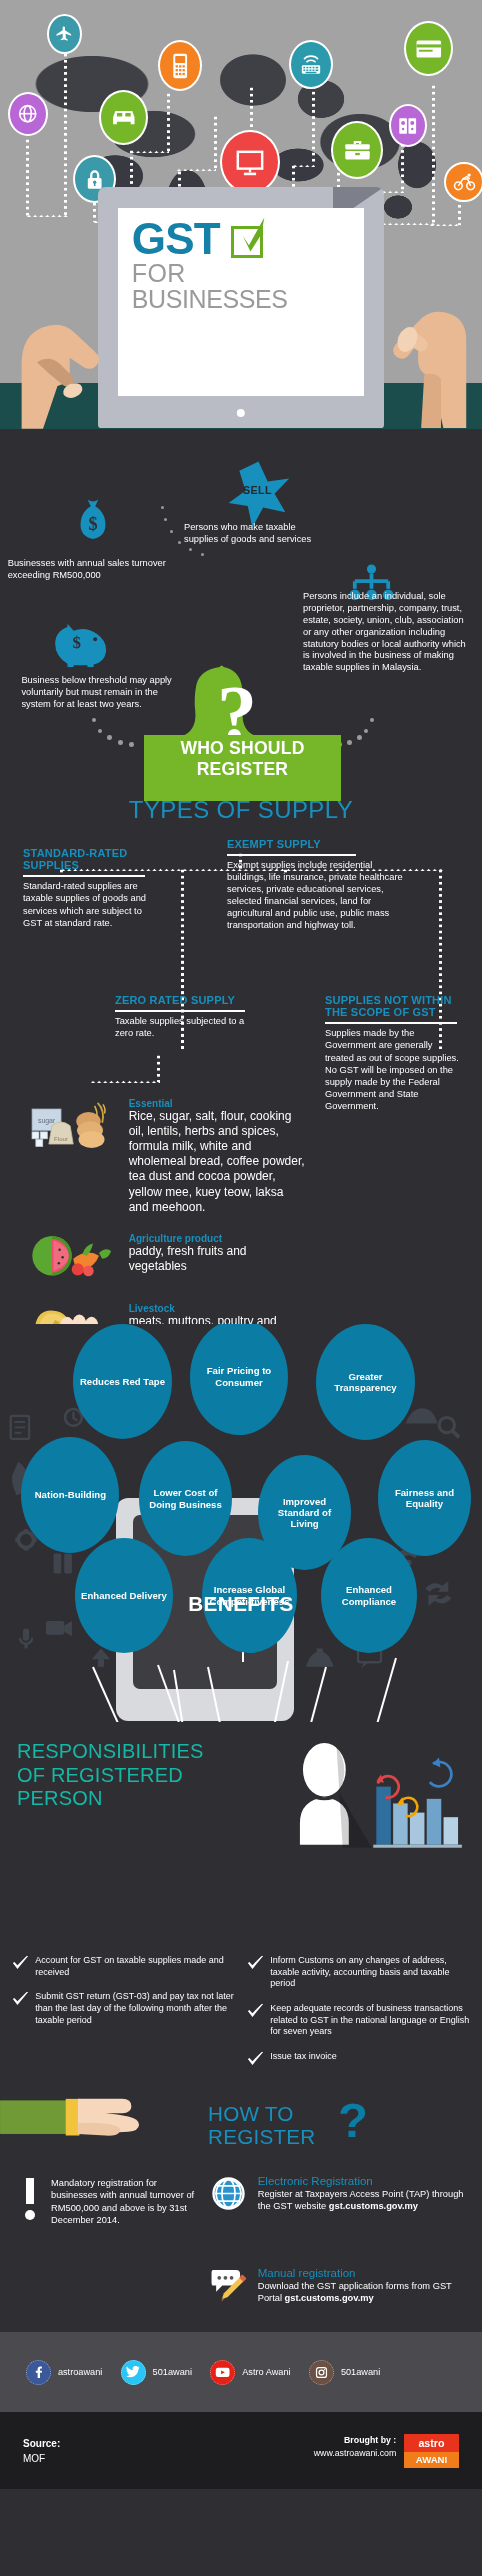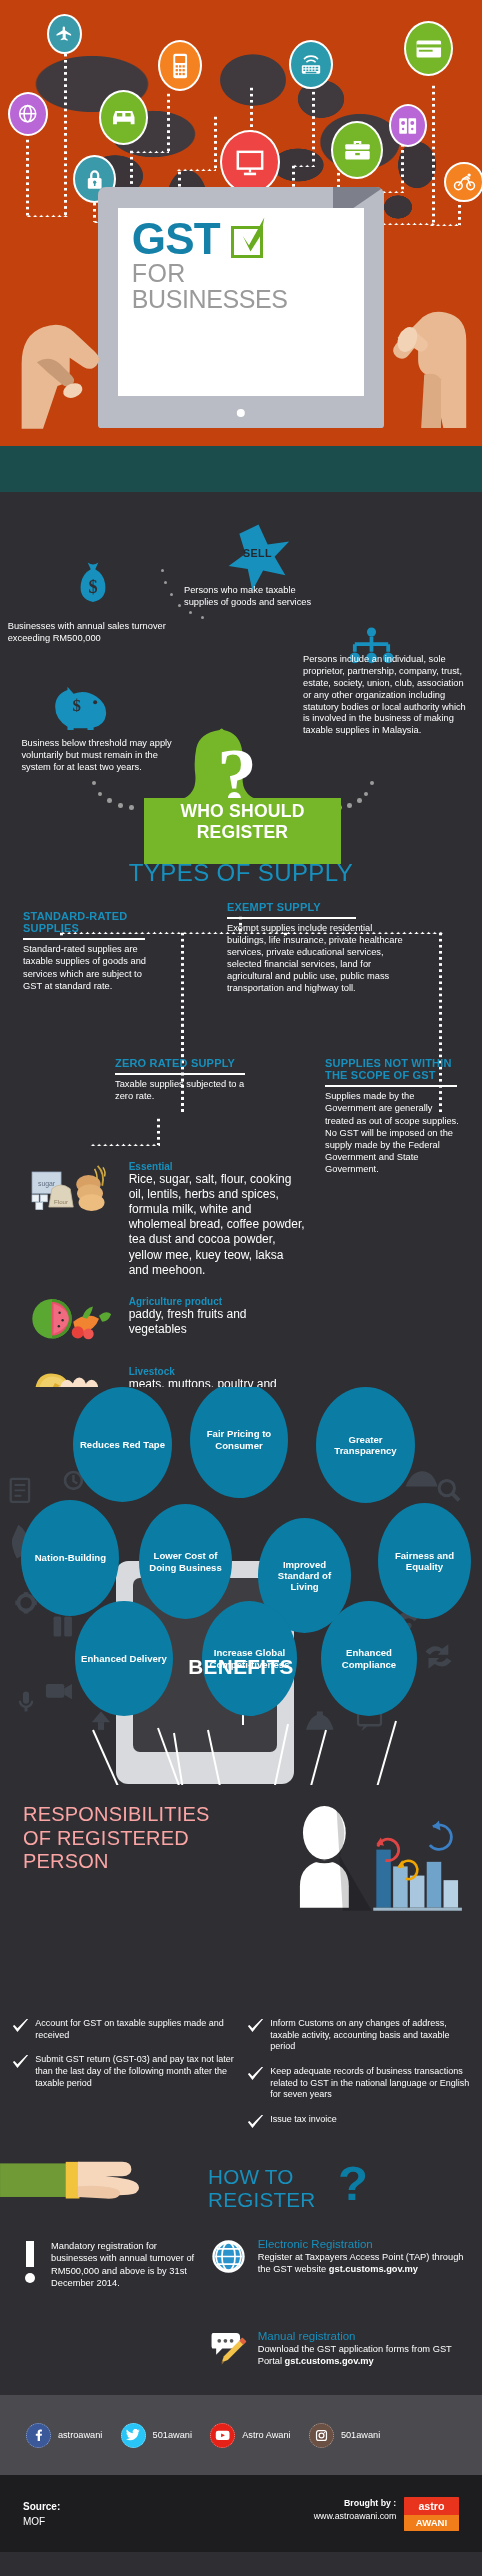--- a/index.html
+++ b/index.html
@@ -8,22 +8,22 @@
     width: 482px;
     font-family: "Liberation Sans", sans-serif;
     color: #ffffff;
     -webkit-font-smoothing: antialiased;
   }
   .page { width: 482px; height: 2576px; position: relative; overflow: hidden; background: #2e2e33; }
 
   
   .hero {
     position: relative;
-    height: 492px;
-    background: #c2410c;
+    height: 429px;
+    background: #a3a3a3;
     overflow: hidden;
   }
   .worldmap {
     position: absolute; inset: 0;
     background:
       radial-gradient(ellipse 92px 46px at 92px 84px, #3a3a42 60%, transparent 62%),
       radial-gradient(ellipse 69px 38px at 153px 134px, #3a3a42 60%, transparent 62%),
       radial-gradient(ellipse 46px 34px at 115px 176px, #34343c 60%, transparent 62%),
       radial-gradient(ellipse 34px 54px at 187px 203px, #34343c 60%, transparent 62%),
       radial-gradient(ellipse 54px 42px at 253px 80px, #3a3a42 60%, transparent 62%),
@@ -146,21 +146,21 @@
   .tab2 {
     position:absolute; left:116px; top:174px; width:178px; height:223px;
     background:#d9dadd; border-radius:12.2px; z-index:1;
   }
   .tab2-in { position:absolute; left:17px; top:17px; right:17px; bottom:32px; background:#3e3e42; border-radius:6.9px;}
   .ben-word { position:absolute; left:0; right:0; top:268px; text-align:center; font-size:20.7px; font-weight:700; letter-spacing:0.4px; z-index:6;}
   .ghost { position:absolute; color:#6c7a8a; opacity:.55; z-index:0;}
 
   
   .resp { position:relative; padding: 18.4px 0 0; }
-  .resp-title { color:#fca5a5; font-size: 20px; line-height:1.16; padding-left: 23px; letter-spacing:0.2px; width: 253px;}
+  .resp-title { color:#14b8a6; font-size: 20px; line-height:1.16; padding-left: 17px; letter-spacing:0.2px; width: 253px;}
   .person-art { position:absolute; right:13.8px; top:17px; width:191px; height:138px; }
   .resp-cols { display:flex; padding: 20px 10.7px 0 12.2px; gap: 10.7px; }
   .resp-col { flex:1; }
   .resp-item { display:flex; gap:6.1px; margin-bottom: 13px; }
   .tick-ic { flex:0 0 17px; padding-top:0.8px; }
   .resp-txt { font-size:9px; line-height:1.3; }
 
   
   .how { position:relative; height: 253px; }
   .how-title { position:absolute; left:208px; top:23px; color:#1790bd; font-size:20.7px; line-height:1.12; letter-spacing:0.2px;}

